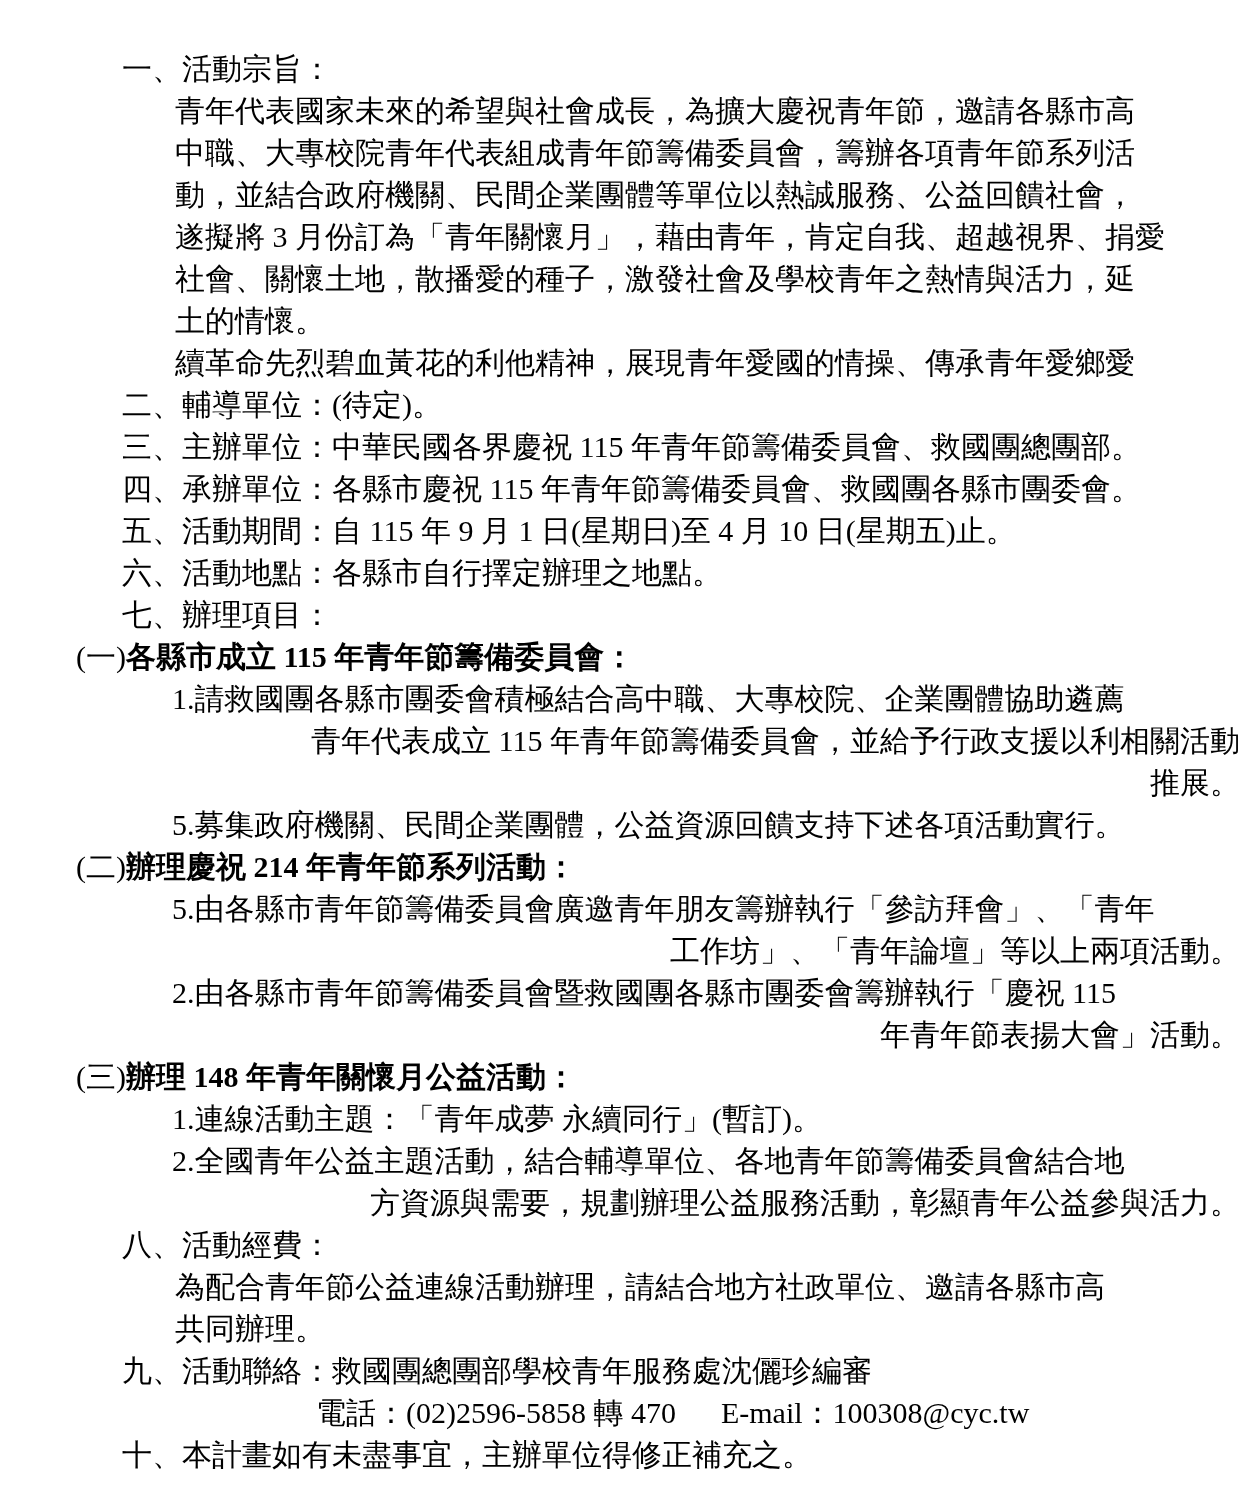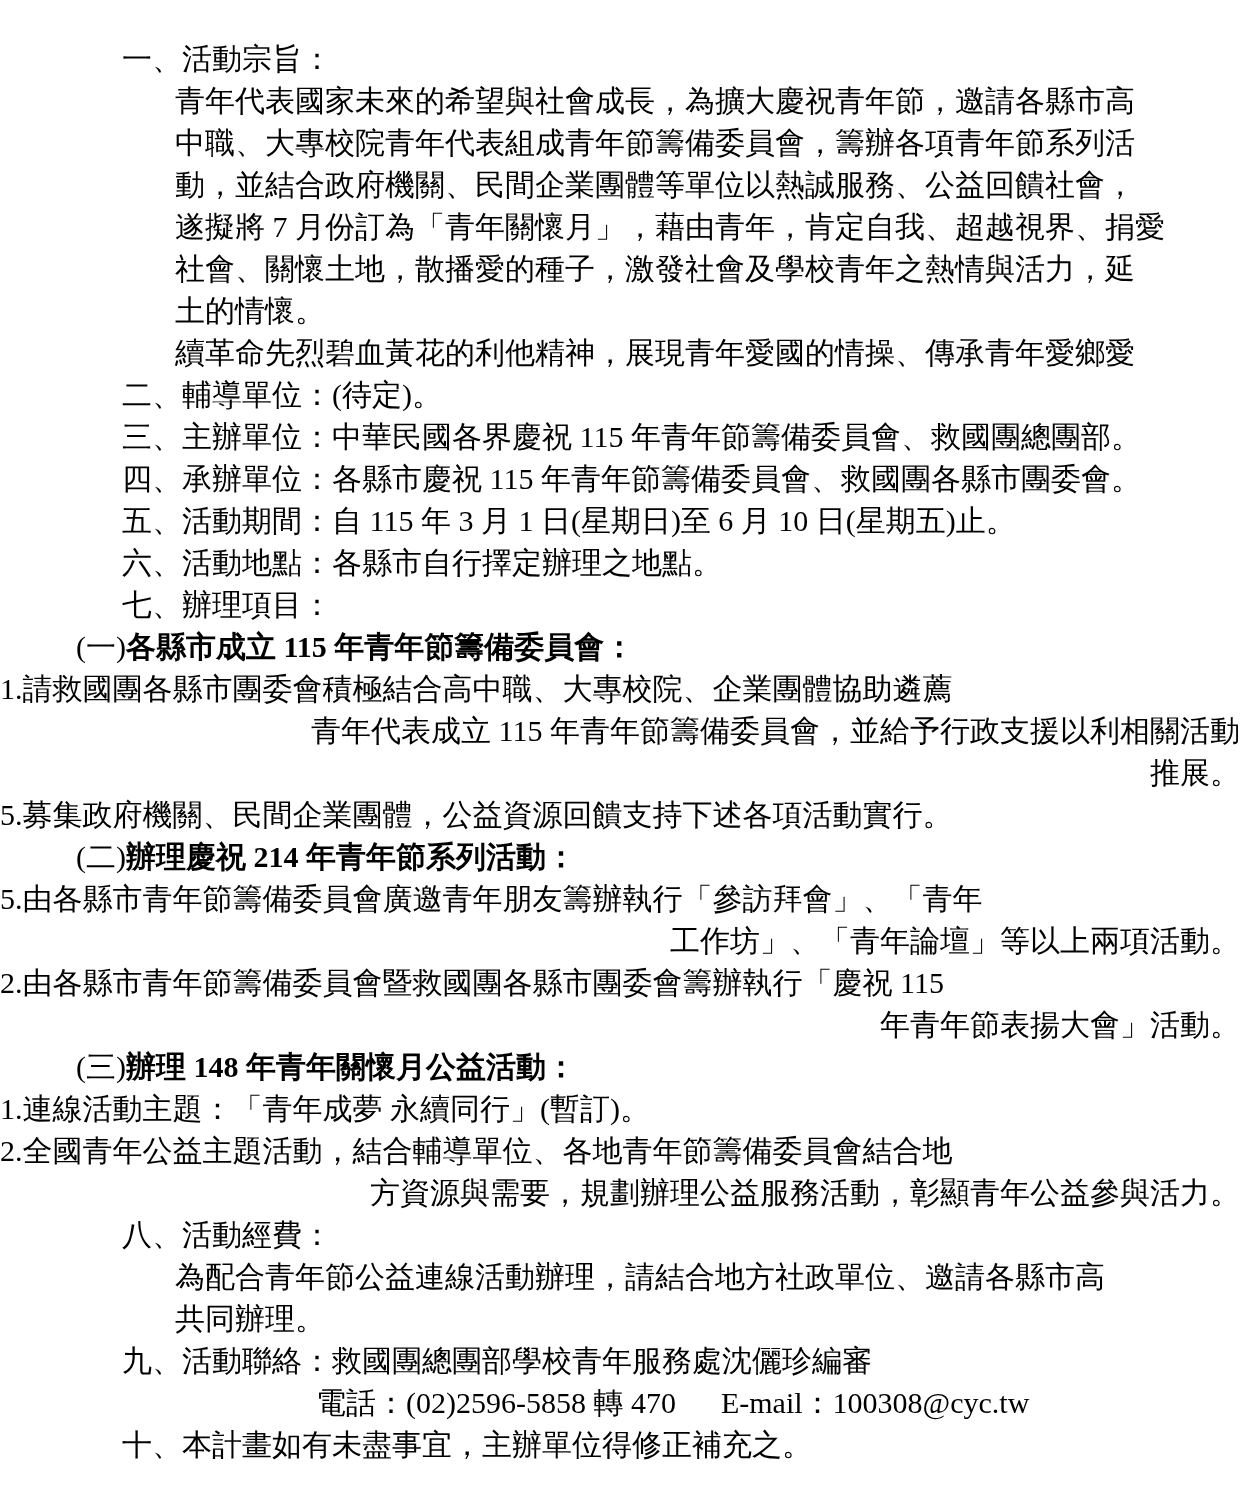--- a/index.html
+++ b/index.html
@@ -6,54 +6,54 @@
   html, body { background: #ffffff; }
   body {
     width: 1240px; height: 1490px;
     font-family: "Liberation Serif", "DejaVu Serif", serif;
     color: #000000;
   }
   .page {
     position: relative;
     width: 1240px; height: 1490px;
     background: #ffffff;
-    padding-top: 38px;
+    padding-top: 48px;
     overflow: hidden;
   }
   .line {
     height: 42px;
     line-height: 42px;
     font-size: 30px;
     white-space: pre;
   }
   .lv0   { margin-left: 122px; }  
   .lv0c  { margin-left: 175px; }  
   .lv1   { margin-left: 76px; }  
-  .lv2   { }  
+  .lv2   { margin-left: 172px; }  
   .lv2c  { margin-left: 195px; text-align: right; }  
   .phone { margin-left: 316px; }  
   .bold  { font-weight: bold; }
 </style>
 </head>
 <body>
 
 <div class="page">
   <div class="line lv0">一、活動宗旨：</div>
   <div class="line lv0c">青年代表國家未來的希望與社會成長，為擴大慶祝青年節，邀請各縣市高</div>
   <div class="line lv0c">中職、大專校院青年代表組成青年節籌備委員會，籌辦各項青年節系列活</div>
   <div class="line lv0c">動，並結合政府機關、民間企業團體等單位以熱誠服務、公益回饋社會，</div>
-  <div class="line lv0c">遂擬將 7 月份訂為「青年關懷月」，藉由青年，肯定自我、超越視界、捐愛</div>
+  <div class="line lv0c">遂擬將 3 月份訂為「青年關懷月」，藉由青年，肯定自我、超越視界、捐愛</div>
   <div class="line lv0c">社會、關懷土地，散播愛的種子，激發社會及學校青年之熱情與活力，延</div>
   <div class="line lv0c">土的情懷。</div>
   <div class="line lv0c">續革命先烈碧血黃花的利他精神，展現青年愛國的情操、傳承青年愛鄉愛</div>
 
   <div class="line lv0">二、輔導單位：(待定)。</div>
   <div class="line lv0">三、主辦單位：中華民國各界慶祝 115 年青年節籌備委員會、救國團總團部。</div>
   <div class="line lv0">四、承辦單位：各縣市慶祝 115 年青年節籌備委員會、救國團各縣市團委會。</div>
-  <div class="line lv0">五、活動期間：自 115 年 3 月 1 日(星期日)至 6 月 10 日(星期五)止。</div>
+  <div class="line lv0">五、活動期間：自 115 年 9 月 1 日(星期日)至 4 月 10 日(星期五)止。</div>
   <div class="line lv0">六、活動地點：各縣市自行擇定辦理之地點。</div>
   <div class="line lv0">七、辦理項目：</div>
 
   <div class="line lv1"><span>(一)</span><span class="bold">各縣市成立 115 年青年節籌備委員會：</span></div>
   <div class="line lv2">1.請救國團各縣市團委會積極結合高中職、大專校院、企業團體協助遴薦</div>
   <div class="line lv2c">青年代表成立 115 年青年節籌備委員會，並給予行政支援以利相關活動</div>
   <div class="line lv2c">推展。</div>
   <div class="line lv2">5.募集政府機關、民間企業團體，公益資源回饋支持下述各項活動實行。</div>
 
   <div class="line lv1"><span>(二)</span><span class="bold">辦理慶祝 214 年青年節系列活動：</span></div>

